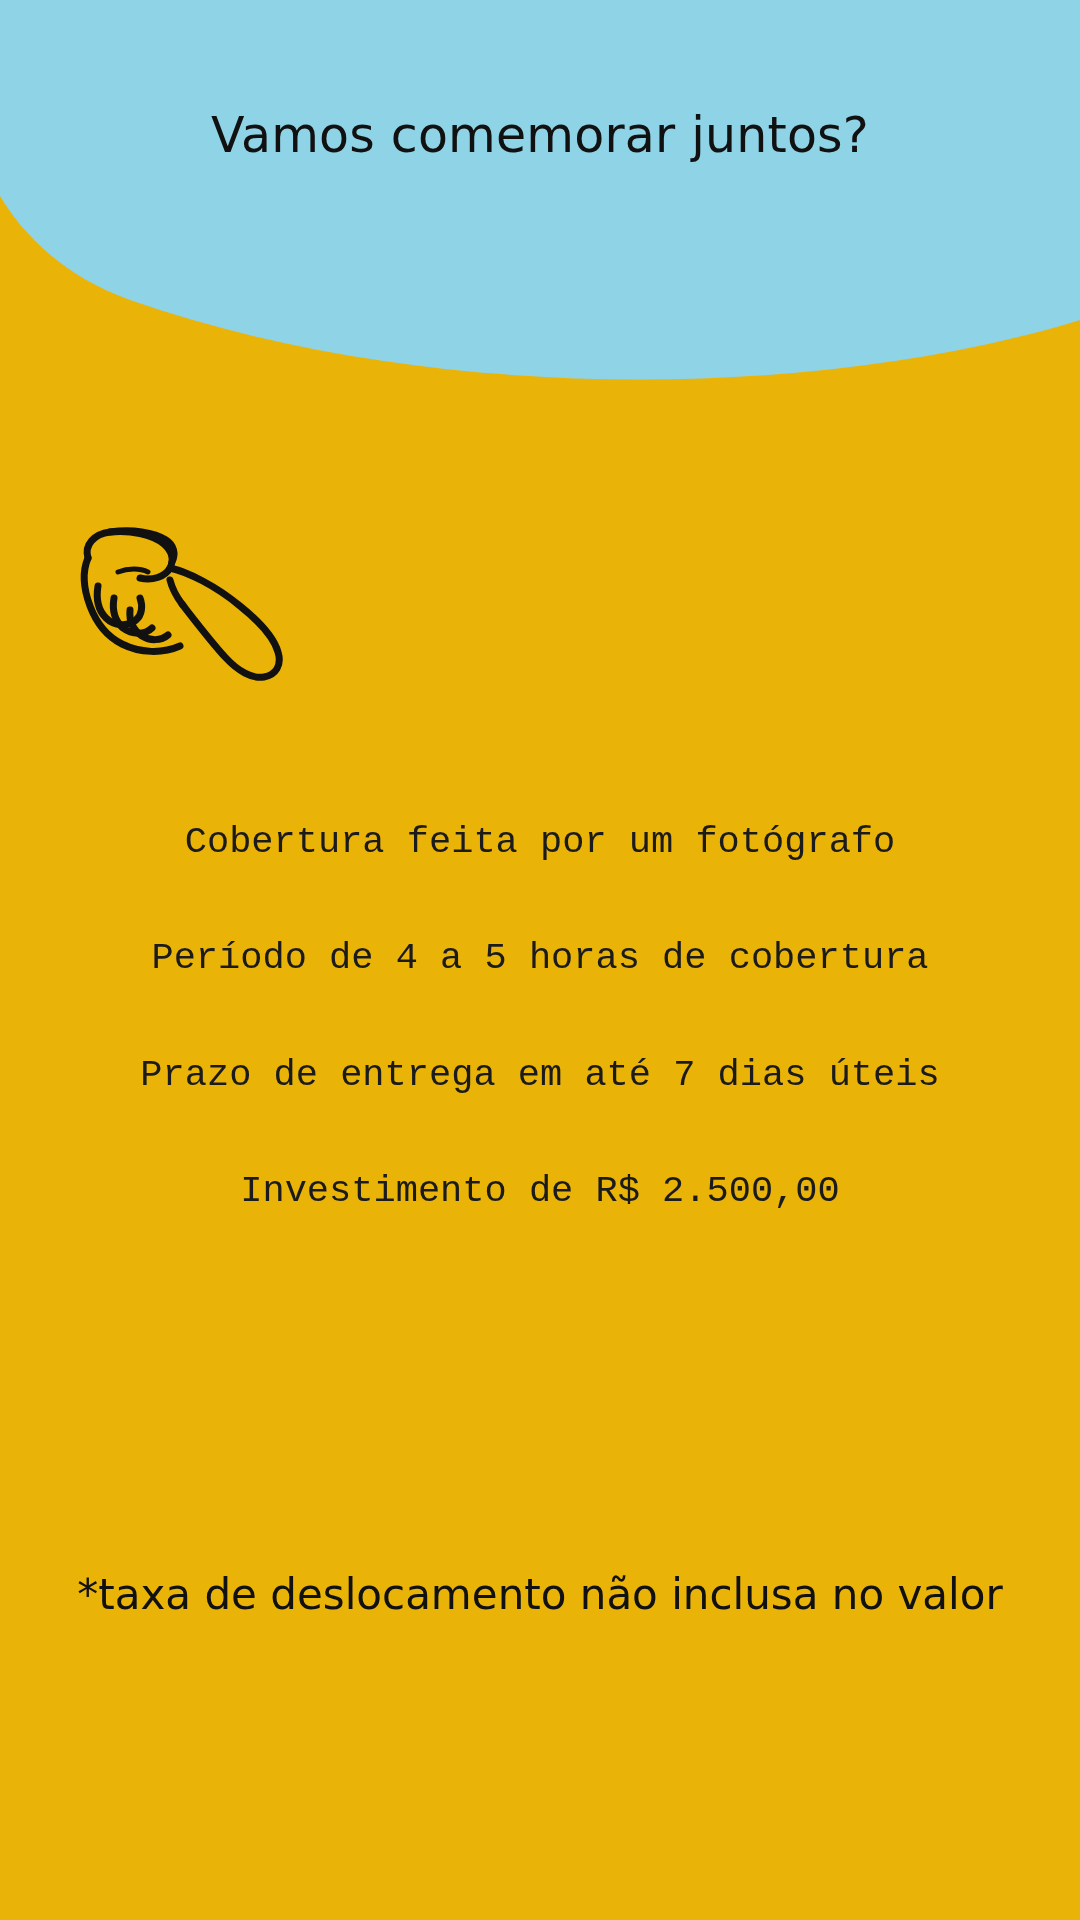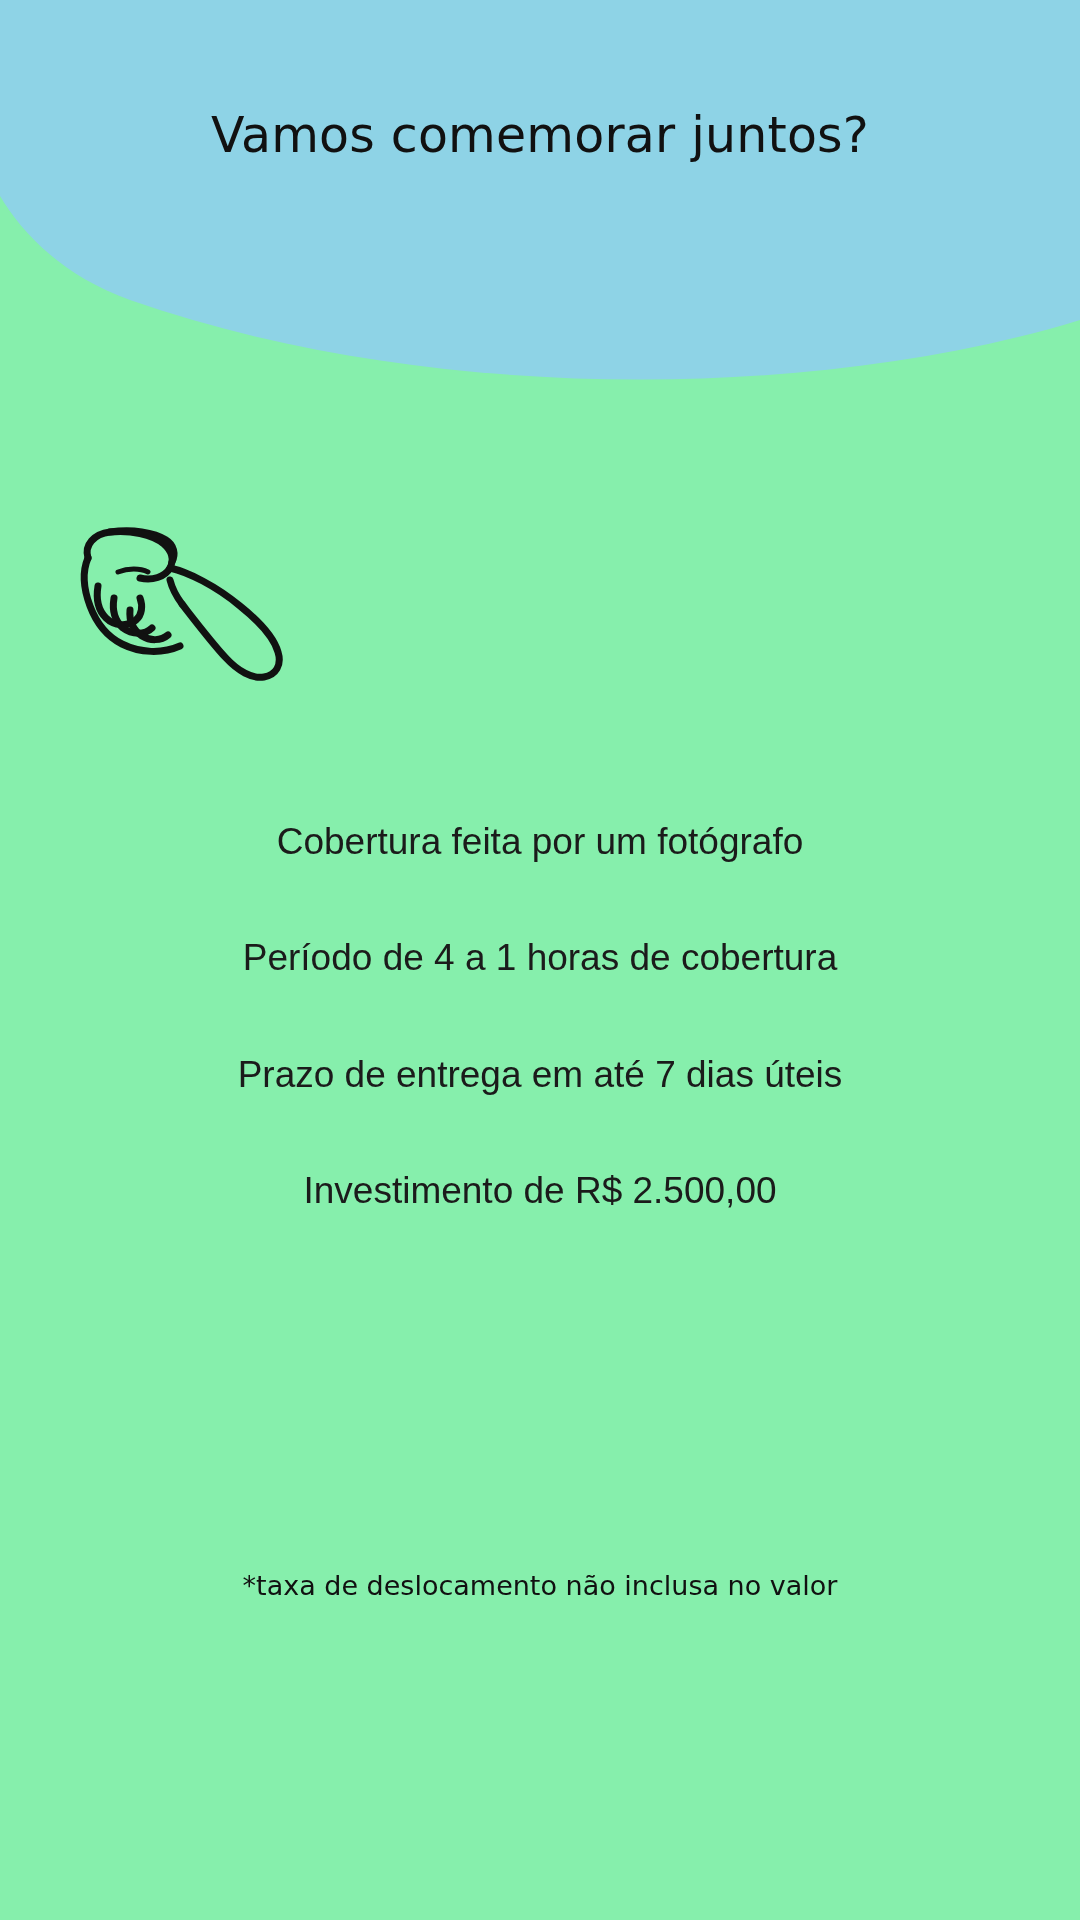--- a/index.html
+++ b/index.html
@@ -13,21 +13,21 @@
     font-family: "DejaVu Sans", sans-serif;
     overflow: hidden;
     position: relative;
   }
 
   .page {
     position: absolute;
     inset: 0;
     width: 1080px;
     height: 1920px;
-    background: #86efac;
+    background: #eab308;
     overflow: hidden;
   }
 
   
   .banner {
     position: absolute;
     top: 0;
     left: 0;
     width: 1080px;
     height: 420px;
@@ -81,33 +81,33 @@
     flex-direction: column;
     align-items: center;
   }
   .item {
     width: 1000px;
     text-align: center;
     font-size: 37px;
     line-height: 1.2;
     color: #1b1b1b;
     margin-bottom: 72px;
-    font-family: Liberation Sans, sans-serif;
+    font-family: Liberation Mono, monospace;
   }
   .item.last {
     margin-bottom: 16px;
   }
 
   .note {
     position: absolute;
     left: 0;
     top: 1570px;
     width: 1080px;
     text-align: center;
-    font-size: 27px;
+    font-size: 42px;
     color: #111111;
     font-family: "DejaVu Sans", sans-serif;
   }
 </style>
 </head>
 <body>
 
 <div class="page">
 
   <div class="banner">
@@ -134,20 +134,20 @@
         <path d="M100,48 C118,52 146,66 170,86 C190,102 204,118 208,132 C212,145 206,155 194,157 C182,159 168,151 156,138 C142,123 126,102 112,84"></path>
         <path d="M112,84 C106,76 102,68 100,60"></path>
 
         <path d="M48,52 C58,48 70,48 78,52" stroke-width="5"></path>
       </g>
     </svg>
   </div>
 
   <div class="items">
     <div class="item">Cobertura feita por um fotógrafo</div>
-    <div class="item">Período de 4 a 1 horas de cobertura</div>
+    <div class="item">Período de 4 a 5 horas de cobertura</div>
     <div class="item">Prazo de entrega em até 7 dias úteis</div>
     <div class="item last">Investimento de R$ 2.500,00</div>
   </div>
 
   <div class="note">*taxa de deslocamento não inclusa no valor</div>
 
 </div>
 
 </body></html>

